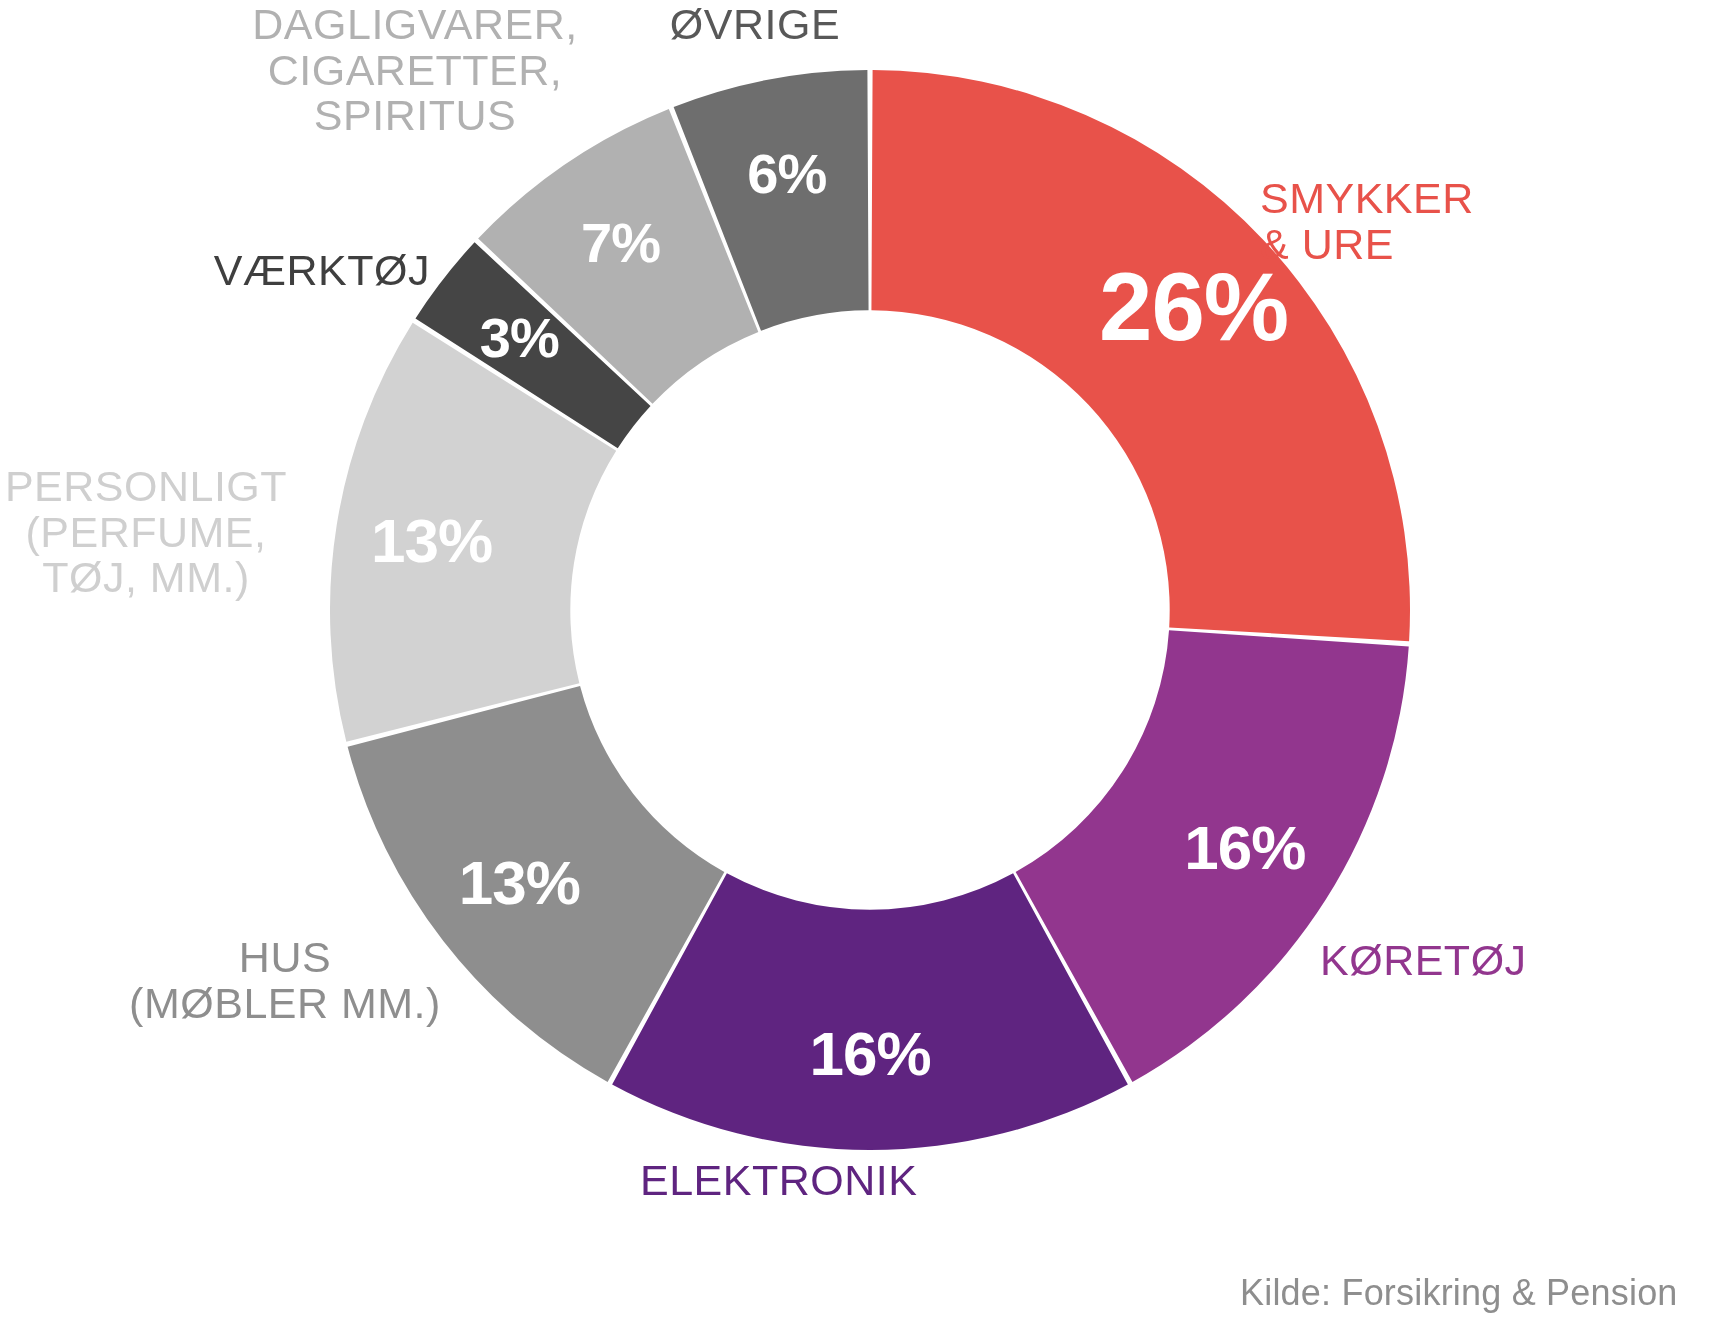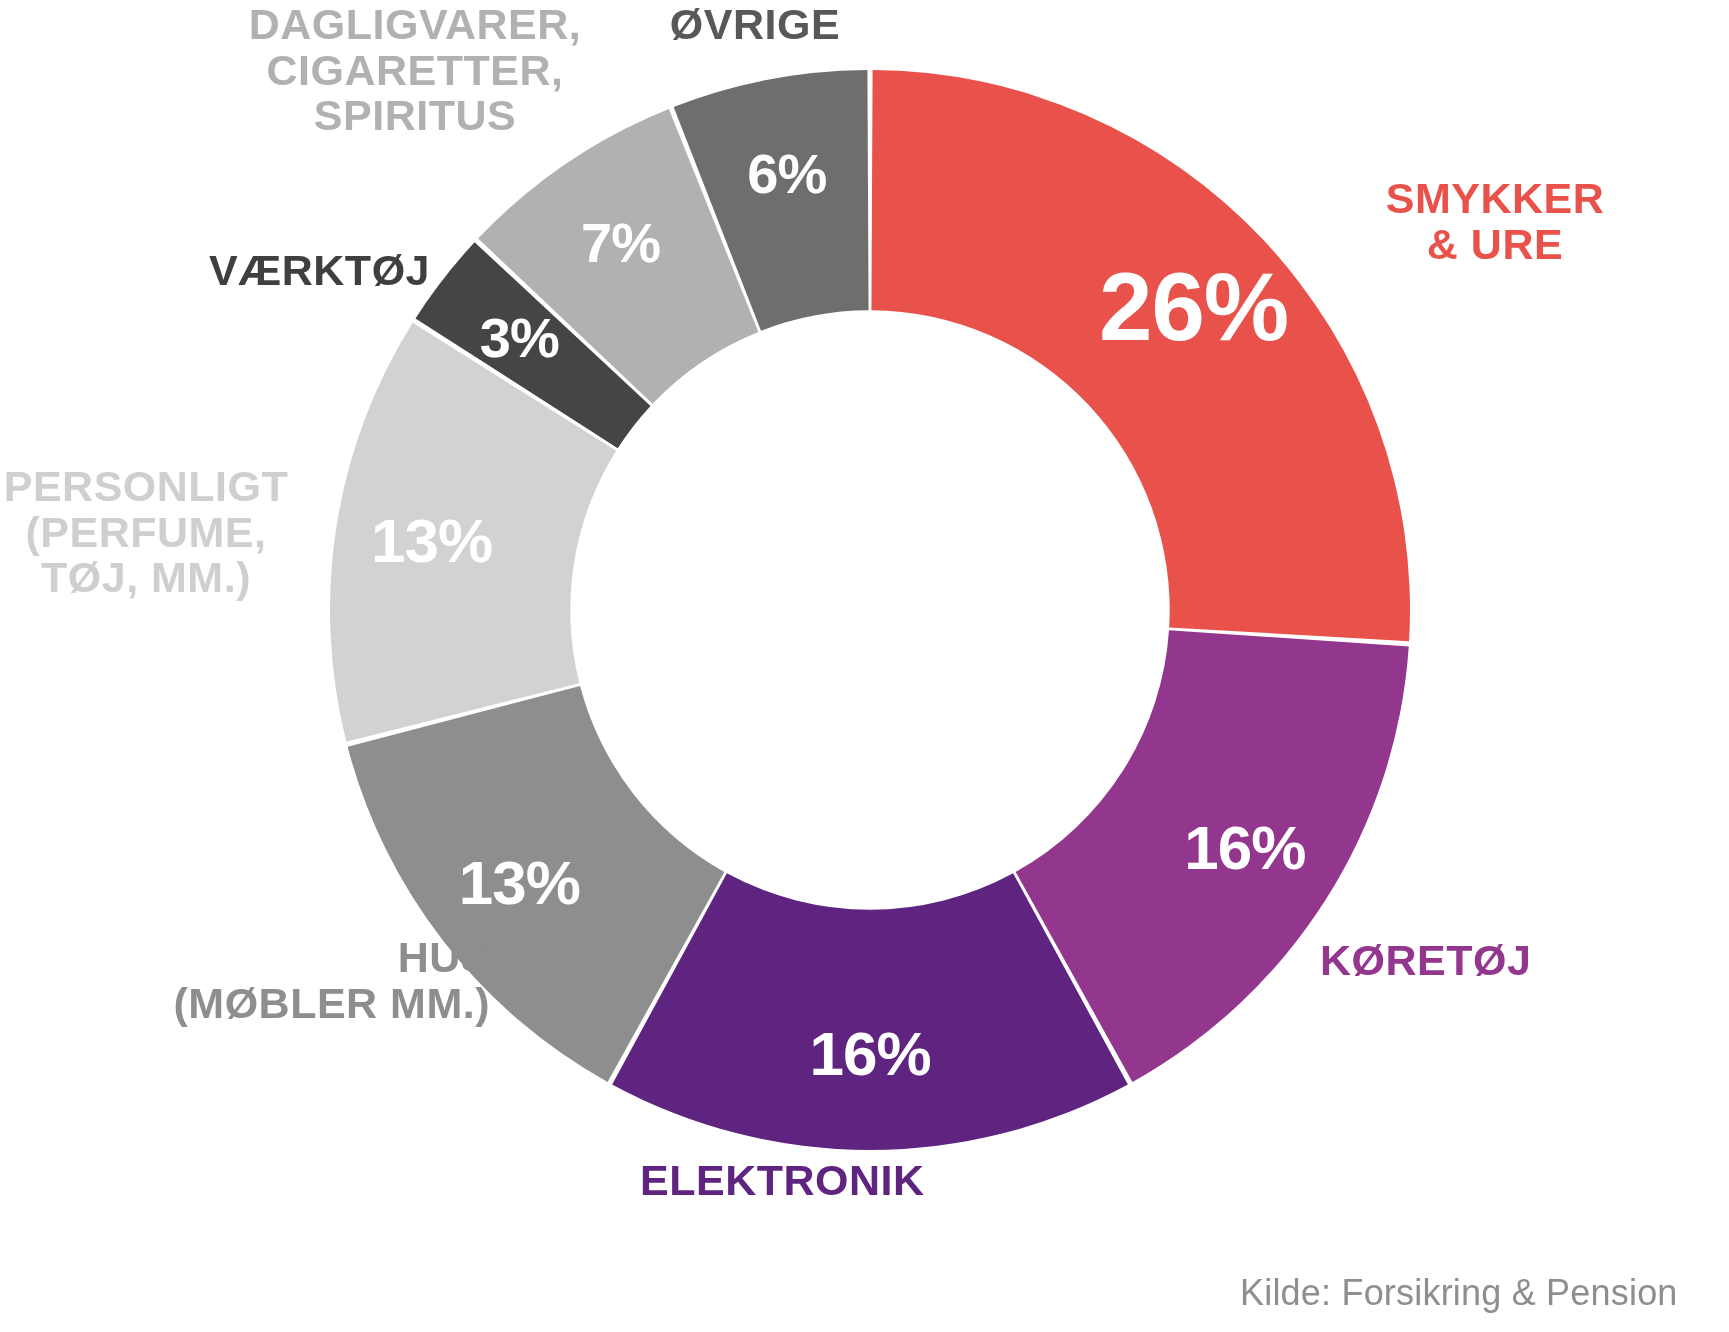--- a/index.html
+++ b/index.html
@@ -38,21 +38,21 @@
     fill: #ffffff;
     text-anchor: middle;
     dominant-baseline: central;
     letter-spacing: -1px;
   }
 
   
   .cat-label {
     position: absolute;
     font-family: "Liberation Sans", sans-serif;
-    font-weight: bold;
+    font-weight: normal;
     letter-spacing: 0.5px;
     line-height: 1.06;
     white-space: pre-line;
     text-transform: uppercase;
   }
 
   #label-dagligvarer {
     left: 210px;
     top: 2px;
     width: 410px;
@@ -86,21 +86,21 @@
     width: 320px;
     text-align: center;
     font-size: 43px;
     color: #cfcfcf;
   }
 
   #label-hus {
     left: 80px;
     top: 935px;
     width: 410px;
-    text-align: right;
+    text-align: center;
     font-size: 43px;
     color: #8e8e8e;
   }
 
   #label-elektronik {
     left: 640px;
     top: 1158px;
     width: 400px;
     text-align: left;
     font-size: 43px;
@@ -113,21 +113,21 @@
     width: 420px;
     text-align: left;
     font-size: 43px;
     color: #92368e;
   }
 
   #label-smykker {
     left: 1260px;
     top: 176px;
     width: 470px;
-    text-align: center;
+    text-align: left;
     font-size: 43px;
     color: #e8524a;
   }
 
   
   #source-note {
     position: absolute;
     left: 1240px;
     top: 1272px;
     font-family: "Liberation Sans", sans-serif;

